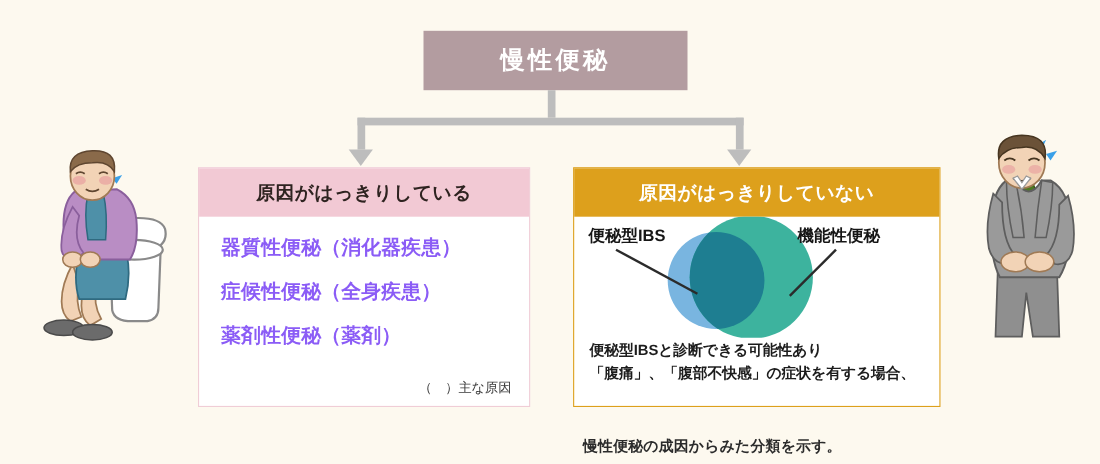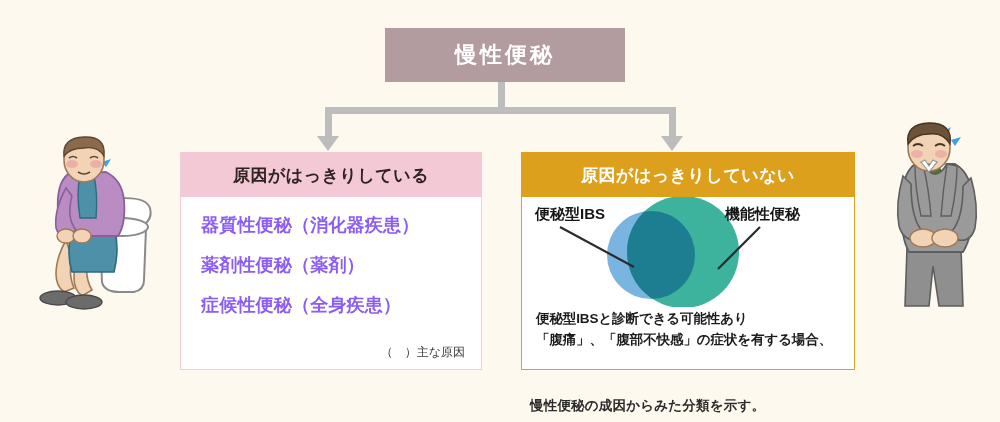--- a/index.html
+++ b/index.html
@@ -232,22 +232,22 @@
   <div class="conn conn-drop-right"></div>
   <div class="arrow-head arrow-left"></div>
   <div class="arrow-head arrow-right"></div>
 
   <div class="panel panel-left">
     <div class="panel-header">
       <span class="htext">原因がはっきりしている</span>
     </div>
     <div class="left-body">
       <div class="cause-item">器質性便秘（消化器疾患）</div>
+      <div class="cause-item">症候性便秘（全身疾患）</div>
       <div class="cause-item">薬剤性便秘（薬剤）</div>
-      <div class="cause-item">症候性便秘（全身疾患）</div>
       <div class="legend-note">（　）主な原因</div>
     </div>
   </div>
 
   <div class="panel panel-right">
     <div class="panel-header">
       <span class="htext">原因がはっきりしていない</span>
     </div>
     <div class="right-body">
       <div class="venn-wrap">

